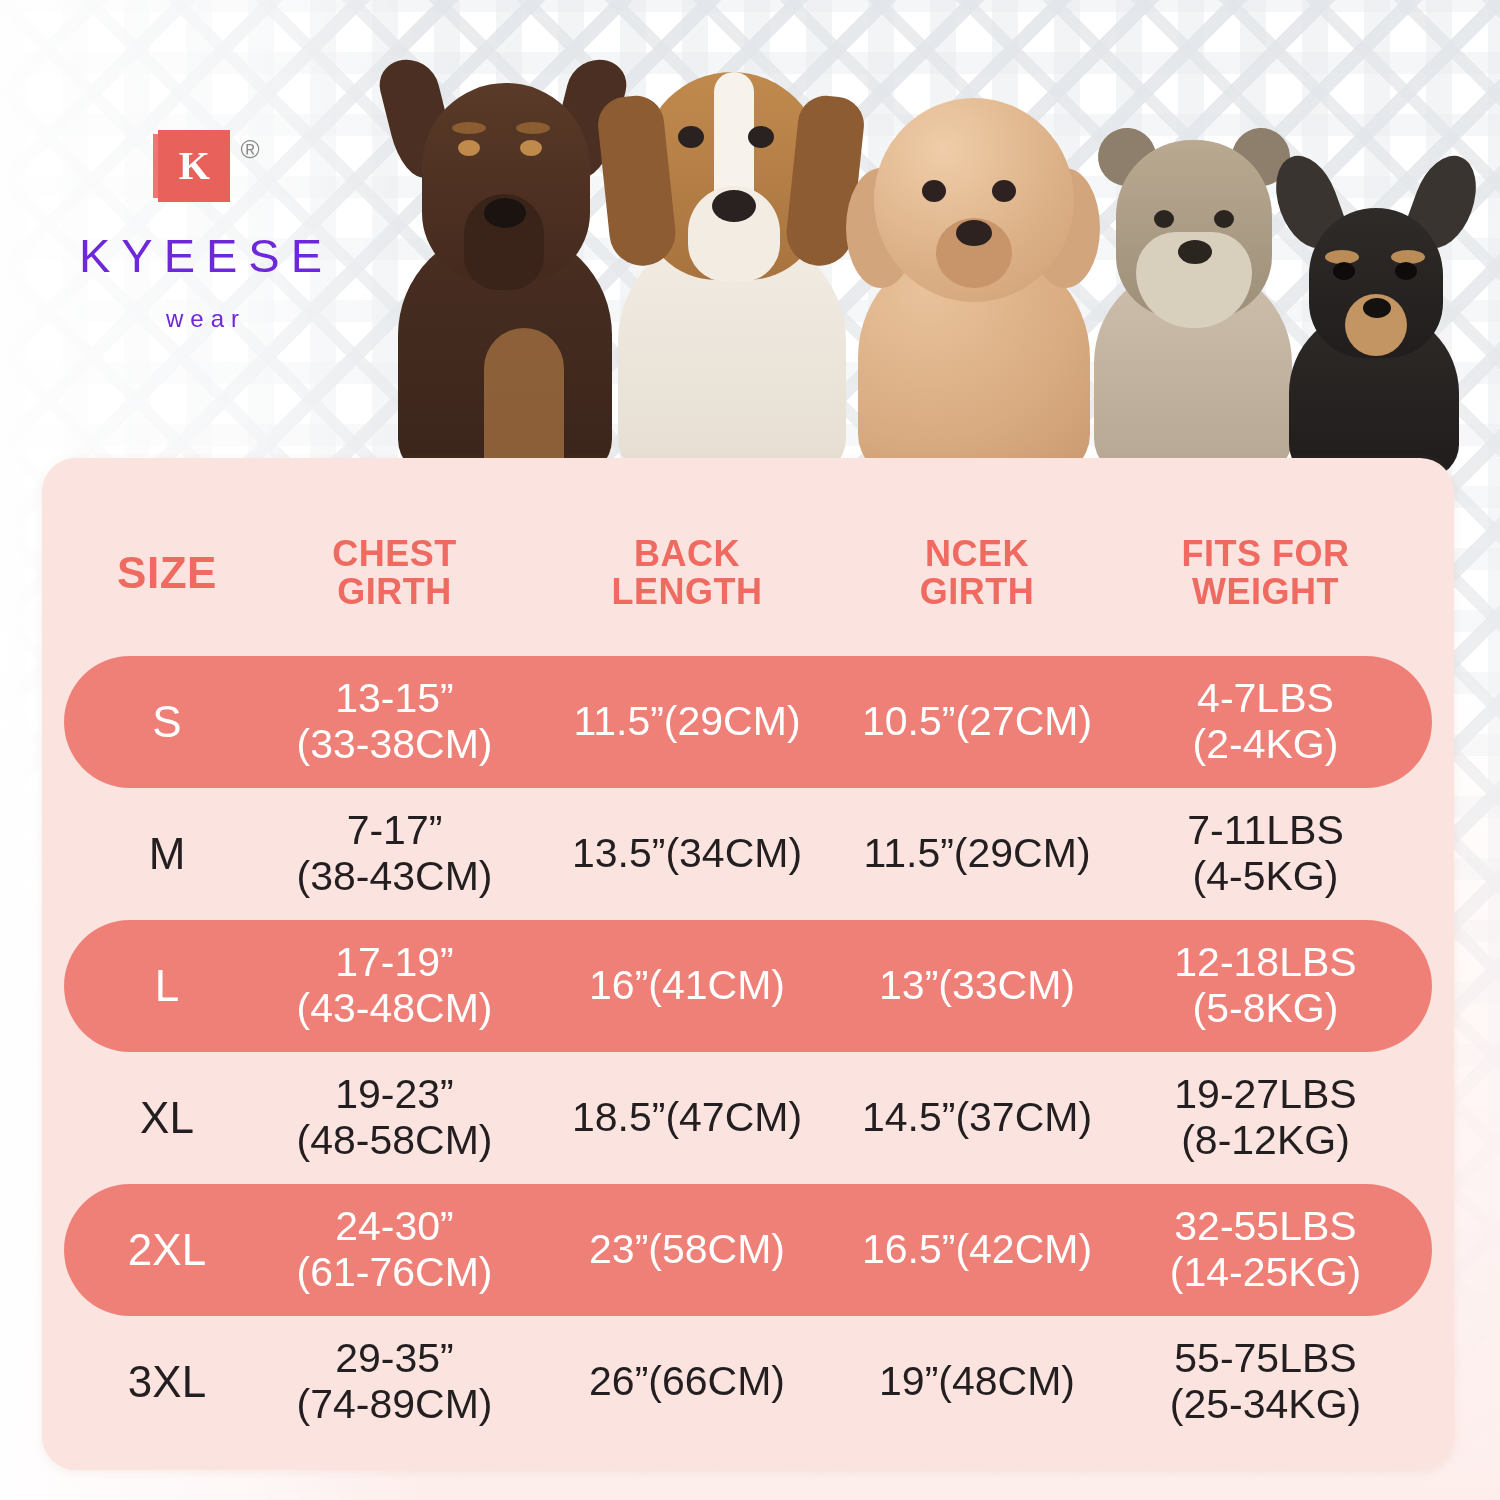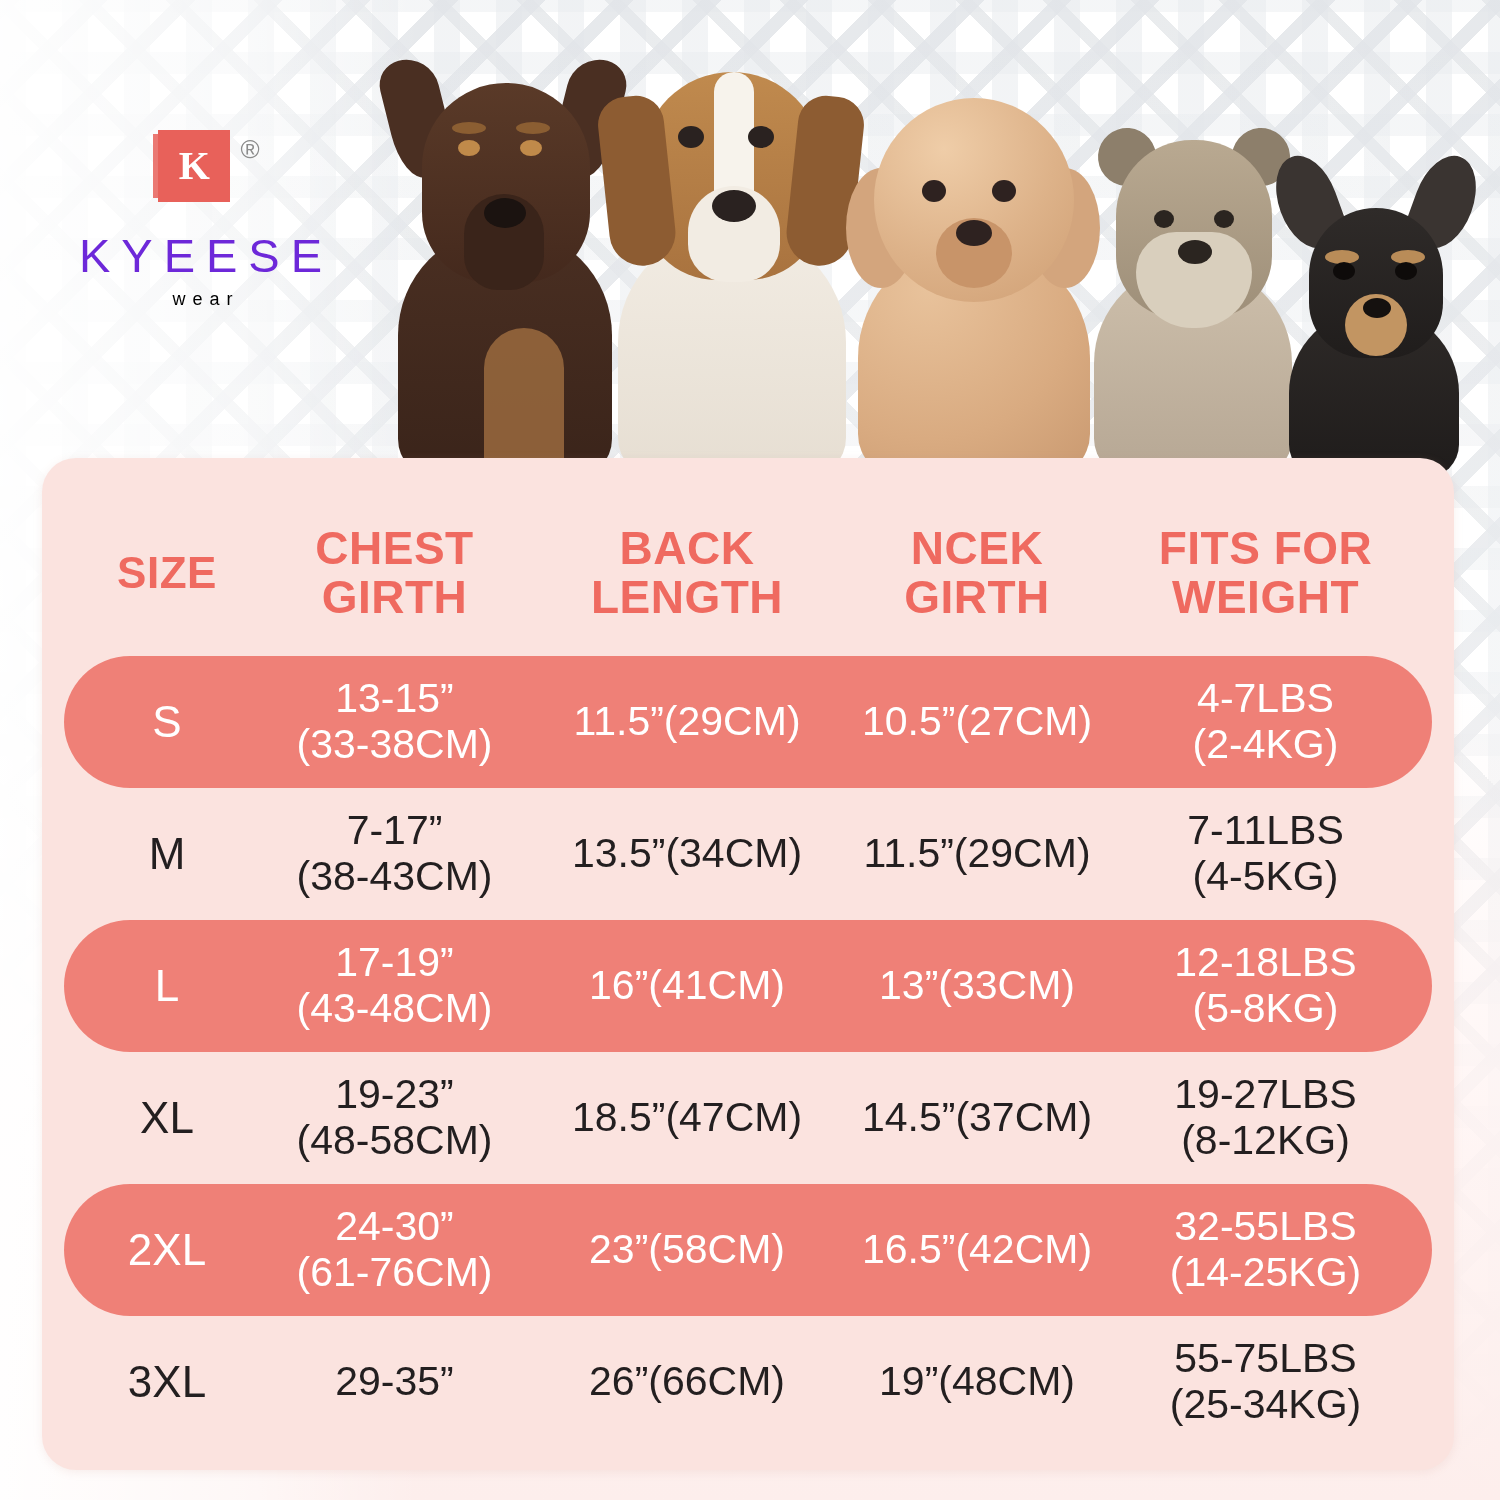--- a/index.html
+++ b/index.html
@@ -95,24 +95,24 @@
   }
   .brand-name {
     margin-top: 26px;
     font-size: 47px;
     letter-spacing: 11px;
     color: #6d28d9;
     font-family: "Liberation Sans", sans-serif;
     font-weight: 400;
   }
   .brand-sub {
-    margin-top: 6px;
-    font-size: 18px;
+    margin-top: 22px;
+    font-size: 24px;
     letter-spacing: 7px;
-    color: #000000;
+    color: #6d28d9;
   }
 
   
   .dogs {
     position: absolute;
     left: 380px;
     top: 8px;
     width: 1090px;
     height: 470px;
   }
@@ -293,21 +293,21 @@
   }
   .c-size   { flex: 0 0 170px; }
   .c-chest  { flex: 0 0 285px; }
   .c-back   { flex: 0 0 300px; }
   .c-neck   { flex: 0 0 280px; }
   .c-weight { flex: 1 1 auto; }
 
   .row.header .cell {
     color: #ef6a60;
     font-weight: bold;
-    font-size: 46px;
+    font-size: 36px;
     letter-spacing: 0.5px;
     line-height: 1.06;
   }
   .row.header .c-size { font-size: 44px; }
 
   .row .cell {
     color: #231f20;
     font-size: 41px;
     font-weight: 400;
   }
@@ -493,20 +493,21 @@
         <div class="cell c-weight">
           <span>32-55LBS</span>
           <span class="line2">(14-25KG)</span>
         </div>
       </div>
 
       <div class="row">
         <div class="cell c-size"><span class="size-label">3XL</span></div>
         <div class="cell c-chest">
           <span>29-35”</span>
+          <span class="line2">(74-89CM)</span>
         </div>
         <div class="cell c-back">26”(66CM)</div>
         <div class="cell c-neck">19”(48CM)</div>
         <div class="cell c-weight">
           <span>55-75LBS</span>
           <span class="line2">(25-34KG)</span>
         </div>
       </div>
 
     </div>

